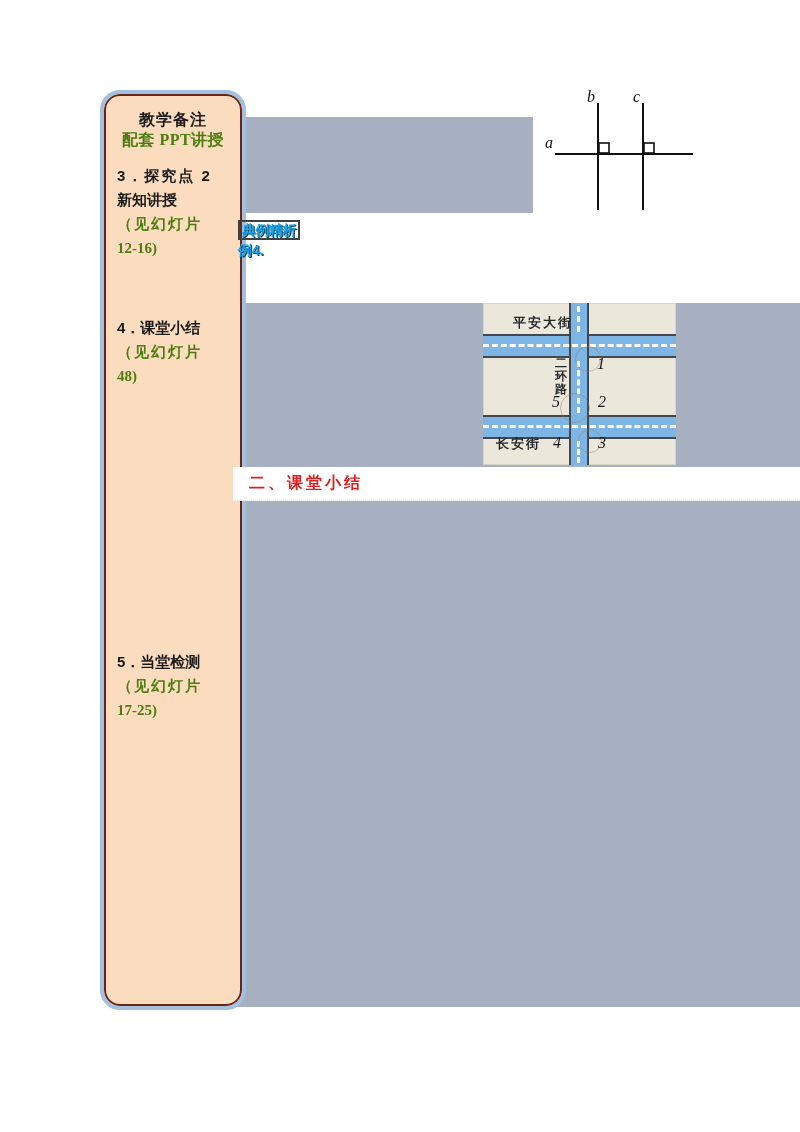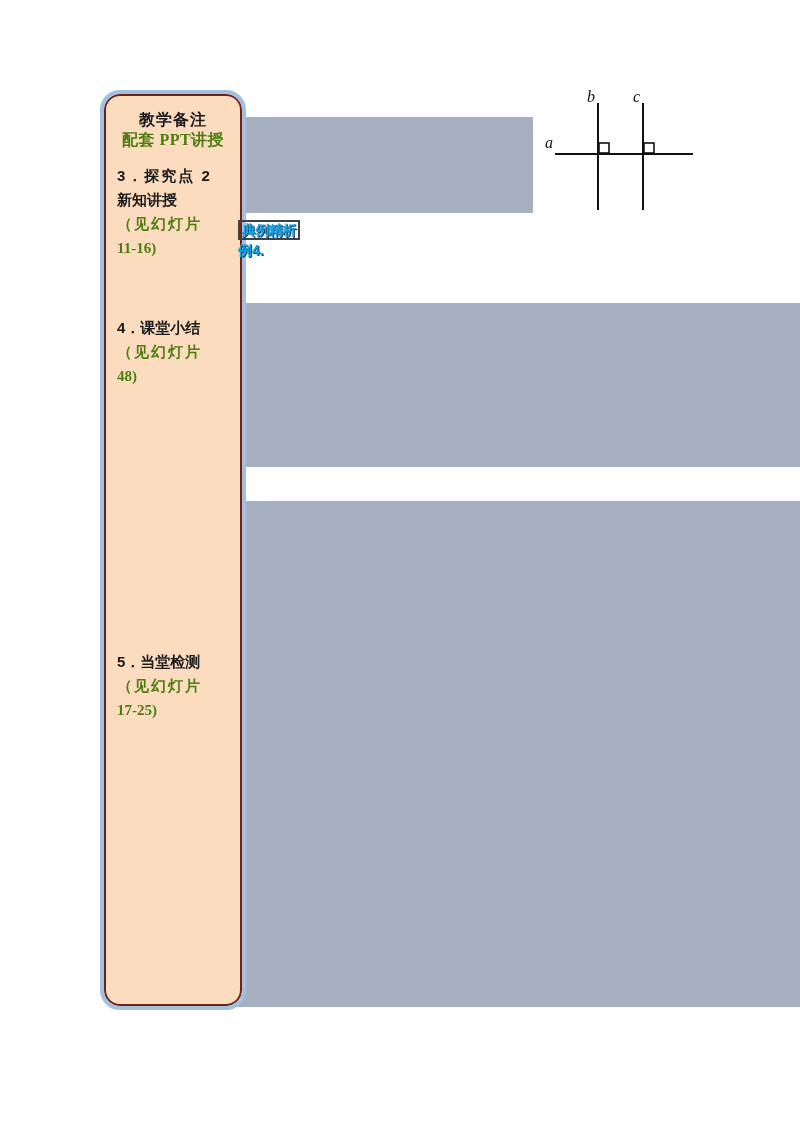--- a/index.html
+++ b/index.html
@@ -87,21 +87,21 @@
 
   <div class="sidebar">
     <div class="sb-inner">
       <div class="sb-header">教学备注</div>
       <div class="sb-subheader"><span class="red">配套 PPT</span><span class="blk">讲授</span></div>
 
       <div class="sb-item sb-item-3">
         <div class="ls"><span>3．</span><span>探究点 2</span></div>
         <div>新知讲授</div>
         <div class="ls"><span class="blk">（见</span><span class="red">幻灯片</span></div>
-        <div class="red">11-16)</div>
+        <div class="red">12-16)</div>
       </div>
 
       <div class="sb-item sb-item-4">
         <div><span>4．</span><span>课堂小结</span></div>
         <div class="ls"><span class="blk">（见</span><span class="red">幻灯片</span></div>
         <div class="red">48)</div>
       </div>
 
       <div class="sb-item sb-item-5">
         <div><span>5．</span><span>当堂检测</span></div>
@@ -122,15 +122,42 @@
       <text x="54" y="12">b</text>
       <text x="100" y="12">c</text>
     </svg>
   </div>
 
   <div class="anno">
     <span class="anno-l1">典例精析</span>
     <div class="anno-l2">例4.</div>
   </div>
 
+  <div class="map">
+    <div class="road road-h road-h1"></div>
+    <div class="road road-h road-h2"></div>
+    <div class="road road-v"></div>
+    <div class="dash-h dash-h1"></div>
+    <div class="dash-h dash-h2"></div>
+    <div class="dash-v dash-v1"></div>
+    <div class="dash-v dash-v2"></div>
+    <div class="dash-v dash-v3"></div>
 
+    <div class="arc" style="left:92px;top:43px;width:24px;height:24px;"></div>
+    <div class="arc" style="left:77px;top:90px;width:28px;height:28px;"></div>
+    <div class="arc" style="left:95px;top:126px;width:22px;height:22px;"></div>
+
+    <div class="map-label" style="left:30px;top:11px;">平安大街</div>
+    <div class="map-label-v">二环路</div>
+    <div class="map-label" style="left:13px;top:132px;">长安街</div>
+
+    <div class="angle-num" style="left:114px;top:52px;">1</div>
+    <div class="angle-num" style="left:115px;top:90px;">2</div>
+    <div class="angle-num" style="left:115px;top:131px;">3</div>
+    <div class="angle-num" style="left:70px;top:131px;">4</div>
+    <div class="angle-num" style="left:69px;top:90px;">5</div>
+  </div>
+
+  <div class="summary-strip">
+    <span class="summary-text">二、课堂小结</span>
+  </div>
 
 </div>
 
 </body></html>

